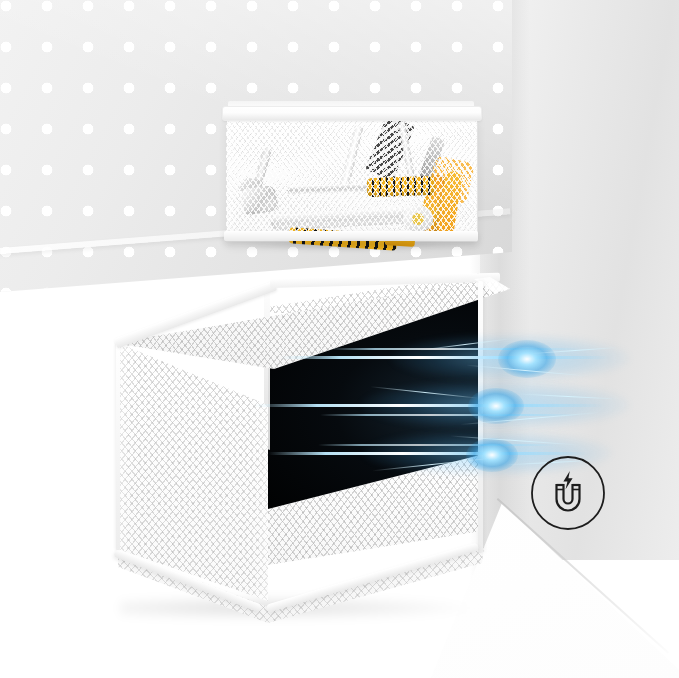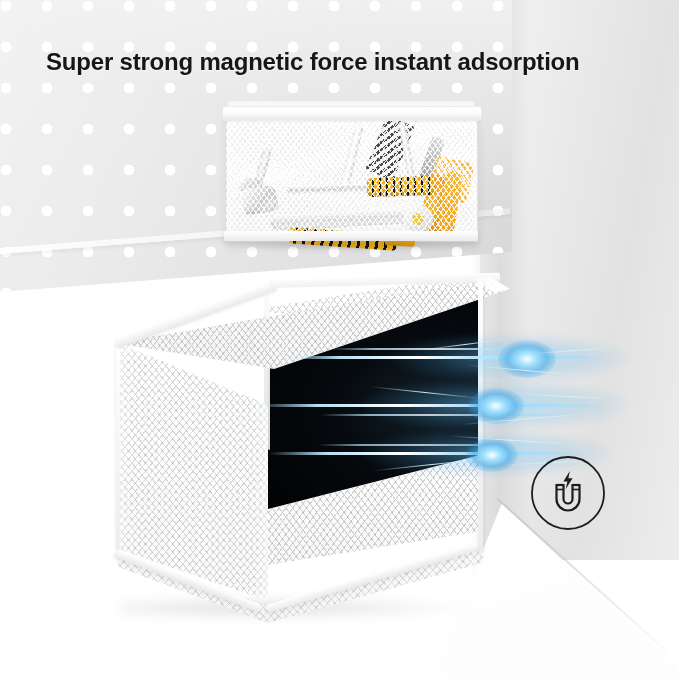--- a/index.html
+++ b/index.html
@@ -332,21 +332,20 @@
   <div class="wall-right"></div>
   <div class="wall-right-shade"></div>
 
   <div class="floor-wedge2"></div>
   <div class="floor-diag-line"></div>
 
   <div class="pegboard"></div>
   <div class="pegboard-top-sheen"></div>
   <div class="pegboard-edge"></div>
 
-  <div class="headline nosel">Super strong magnetic force instant adsorption</div>
 
   <div class="tool-basket">
     <div class="tb-rim-back"></div>
     <div class="tb-body">
       <div class="tool t-bar-a"></div>
       <div class="tool t-bar-b"></div>
       <div class="tool t-bar-c"></div>
       <div class="tool t-plier-jaw"></div>
       <div class="tool t-plier-mesh"></div>
       <div class="tool t-plier-grip-a"></div>

